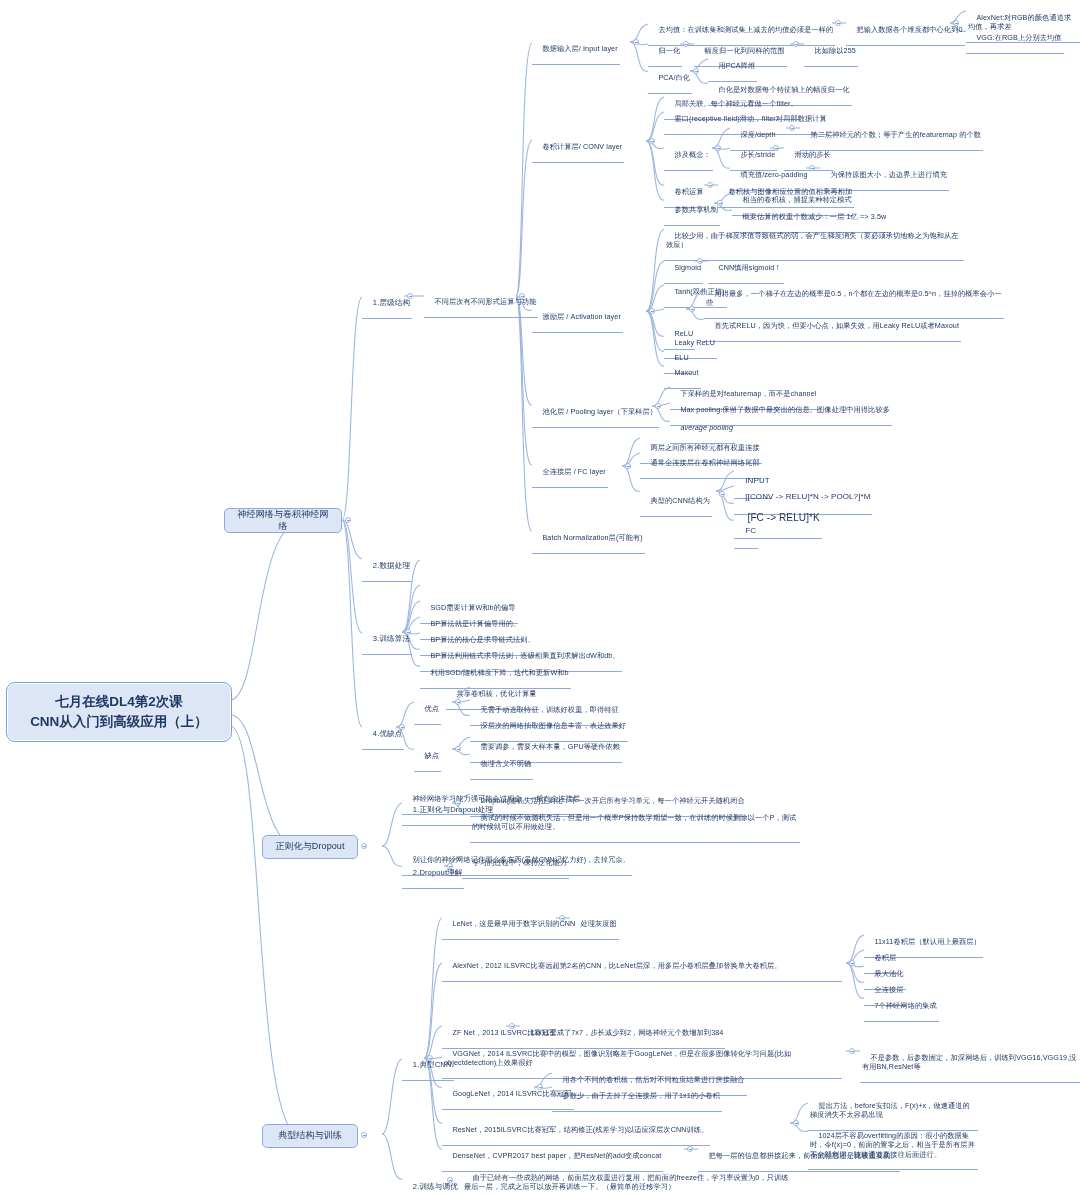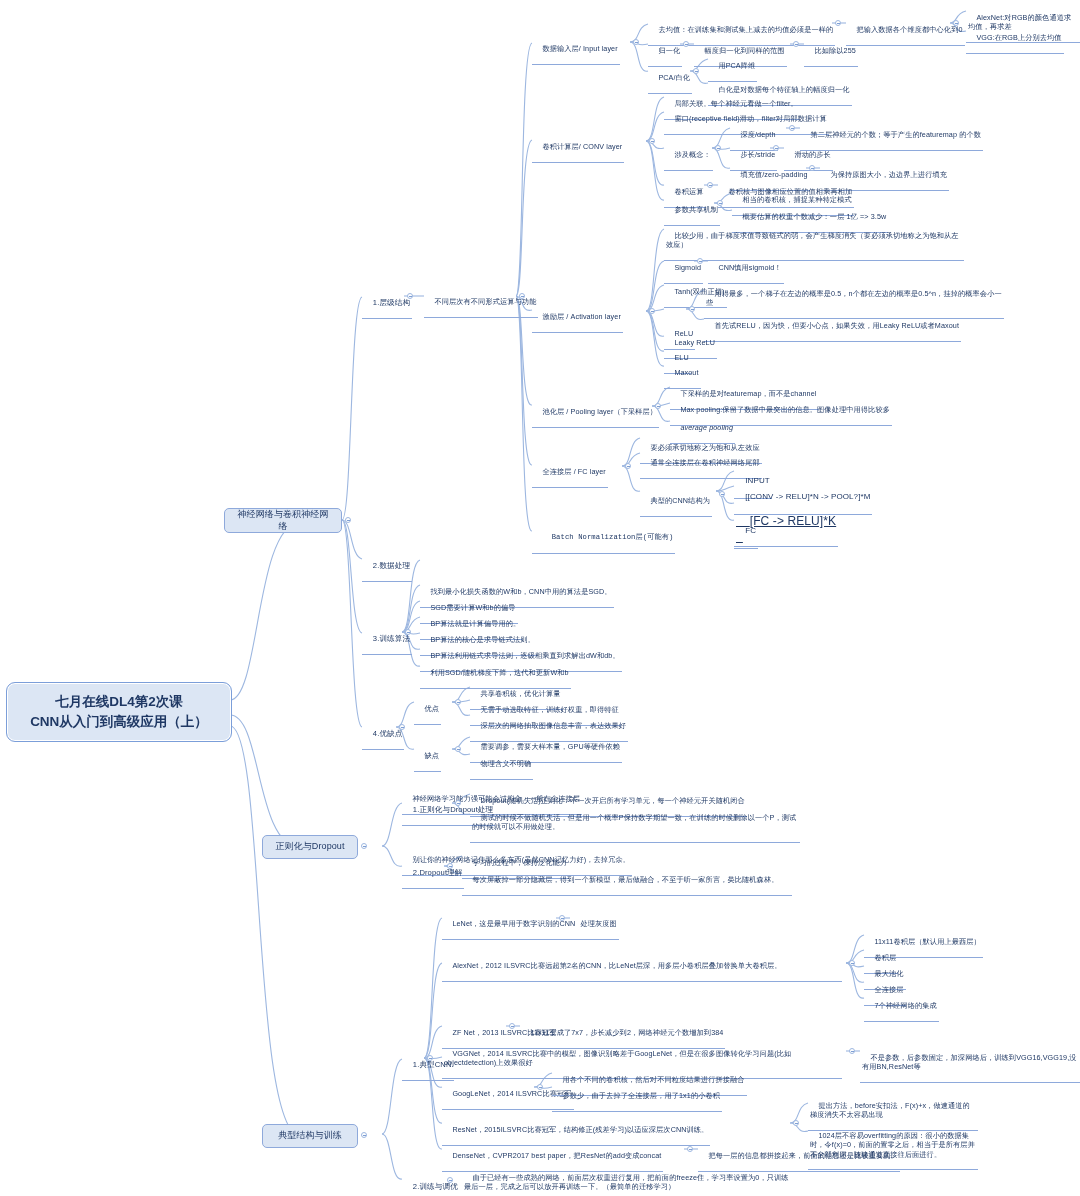--- a/index.html
+++ b/index.html
@@ -399,58 +399,55 @@
   </div>
   <div class="nd leaf" style="left:670px;top:414px;font-style:italic;">
     <span>average pooling</span>
   </div>
 
   <div class="nd leaf" style="left:532px;top:458px;">
     <span>全连接层 / FC layer</span>
   </div>
   <div class="tog" style="left:625px;top:463px;"></div>
   <div class="nd leaf" style="left:640px;top:434px;">
-    <span>要必须承切地称之为饱和从左效应</span>
+    <span>两层之间所有神经元都有权重连接</span>
   </div>
   <div class="nd leaf" style="left:640px;top:449px;">
     <span>通常全连接层在卷积神经网络尾部</span>
   </div>
   <div class="nd leaf" style="left:640px;top:487px;">
     <span>典型的CNN结构为</span>
   </div>
   <div class="tog" style="left:719px;top:491px;"></div>
   <div class="nd leaf" style="left:734px;top:466px;font-size:8px;">
     <span>INPUT</span>
   </div>
   <div class="nd leaf" style="left:734px;top:482px;font-size:8px;">
     <span>[[CONV -&gt; RELU]*N -&gt; POOL?]*M</span>
   </div>
-  <div class="nd leaf" style="left:734px;top:499px;font-size:12px;text-decoration:underline;">
+  <div class="nd leaf" style="left:734px;top:499px;font-size:10px;">
     <span>[FC -&gt; RELU]*K</span>
   </div>
   <div class="nd leaf" style="left:734px;top:516px;font-size:8px;">
     <span>FC</span>
   </div>
 
-  <div class="nd leaf" style="left:532px;top:524px;font-family:Liberation Mono, monospace;">
+  <div class="nd leaf" style="left:532px;top:524px;">
     <span>Batch Normalization层(可能有)</span>
   </div>
 
   <div class="nd l1" style="left:362px;top:551px;">
     <span>2.数据处理</span>
   </div>
 
   <div class="nd l1" style="left:362px;top:624px;">
     <span>3.训练算法</span>
   </div>
   <div class="tog" style="left:405px;top:629px;"></div>
 
-  <div class="nd leaf" style="left:420px;top:578px;">
-    <span>找到最小化损失函数的W和b，CNN中用的算法是SGD。</span>
-  </div>
   <div class="nd leaf" style="left:420px;top:594px;">
     <span>SGD需要计算W和b的偏导</span>
   </div>
   <div class="nd leaf" style="left:420px;top:610px;">
     <span>BP算法就是计算偏导用的。</span>
   </div>
   <div class="nd leaf" style="left:420px;top:626px;">
     <span>BP算法的核心是求导链式法则。</span>
   </div>
   <div class="nd leaf" style="left:420px;top:642px;">
@@ -462,21 +459,21 @@
 
   <div class="nd l1" style="left:362px;top:719px;">
     <span>4.优缺点</span>
   </div>
   <div class="tog" style="left:399px;top:724px;"></div>
 
   <div class="nd leaf" style="left:414px;top:695px;">
     <span>优点</span>
   </div>
   <div class="tog" style="left:455px;top:699px;"></div>
-  <div class="nd leaf" style="left:470px;top:680px;">
+  <div class="nd leaf" style="left:446px;top:680px;">
     <span>共享卷积核，优化计算量</span>
   </div>
   <div class="nd leaf" style="left:470px;top:696px;">
     <span>无需手动选取特征，训练好权重，即得特征</span>
   </div>
   <div class="nd leaf" style="left:470px;top:712px;">
     <span>深层次的网络抽取图像信息丰富，表达效果好</span>
   </div>
 
   <div class="nd leaf" style="left:414px;top:742px;">
@@ -508,23 +505,20 @@
   <div class="nd leaf" style="left:470px;top:804px;width:330px;">
     <span>测试的时候不做随机失活，但是用一个概率P保持数字期望一致，在训练的时候删除以一个P，测试的时候就可以不用做处理。</span>
   </div>
   <div class="nd l1" style="left:402px;top:858px;">
     <span>2.Dropout理解</span>
   </div>
   <div class="tog" style="left:447px;top:863px;"></div>
   <div class="nd leaf" style="left:462px;top:849px;">
     <span>学习的过程中，保持泛化能力</span>
   </div>
-  <div class="nd leaf" style="left:462px;top:866px;width:330px;">
-    <span>每次屏蔽掉一部分隐藏层，得到一个新模型，最后做融合，不至于听一家所言，类比随机森林。</span>
-  </div>
 
   <div class="nd l1" style="left:402px;top:1050px;">
     <span>1.典型CNN</span>
   </div>
   <div class="tog" style="left:427px;top:1055px;"></div>
 
   <div class="nd leaf" style="left:442px;top:910px;">
     <span>LeNet，这是最早用于数字识别的CNN</span>
   </div>
   <div class="tog" style="left:559px;top:915px;"></div>

